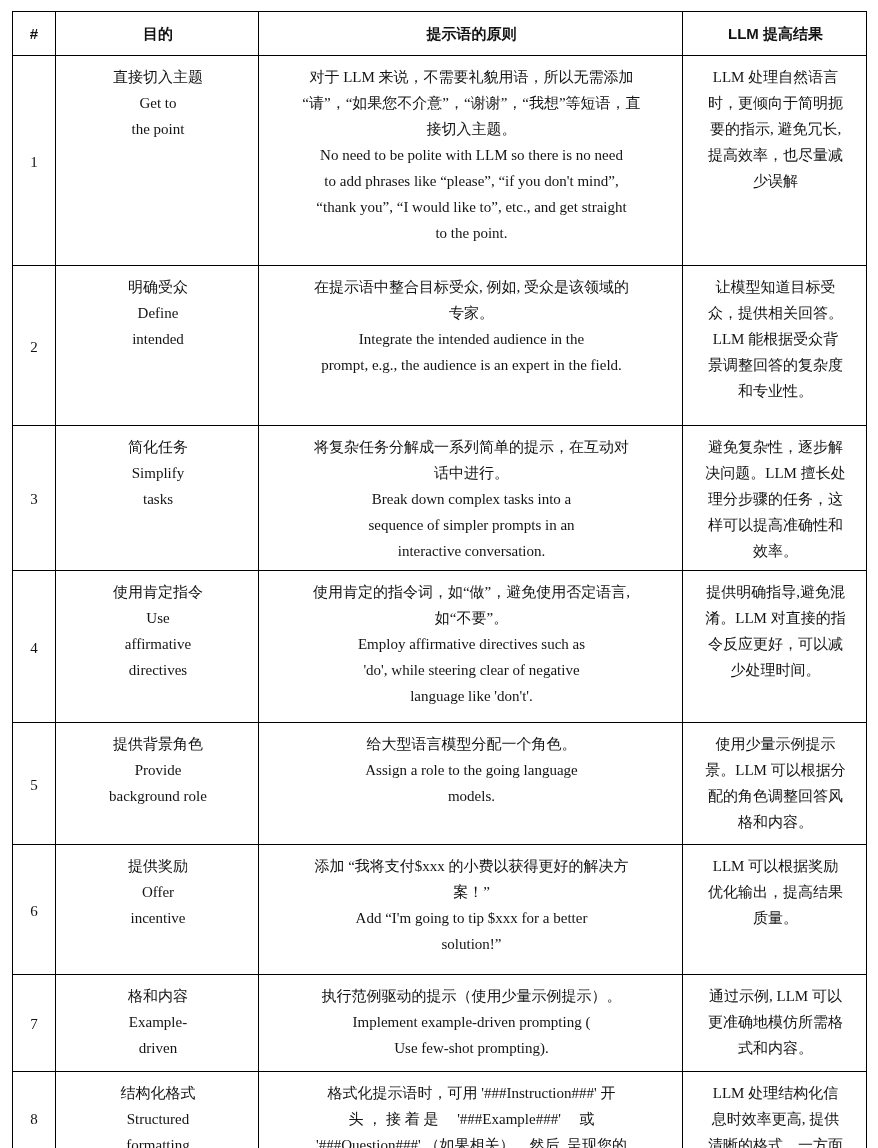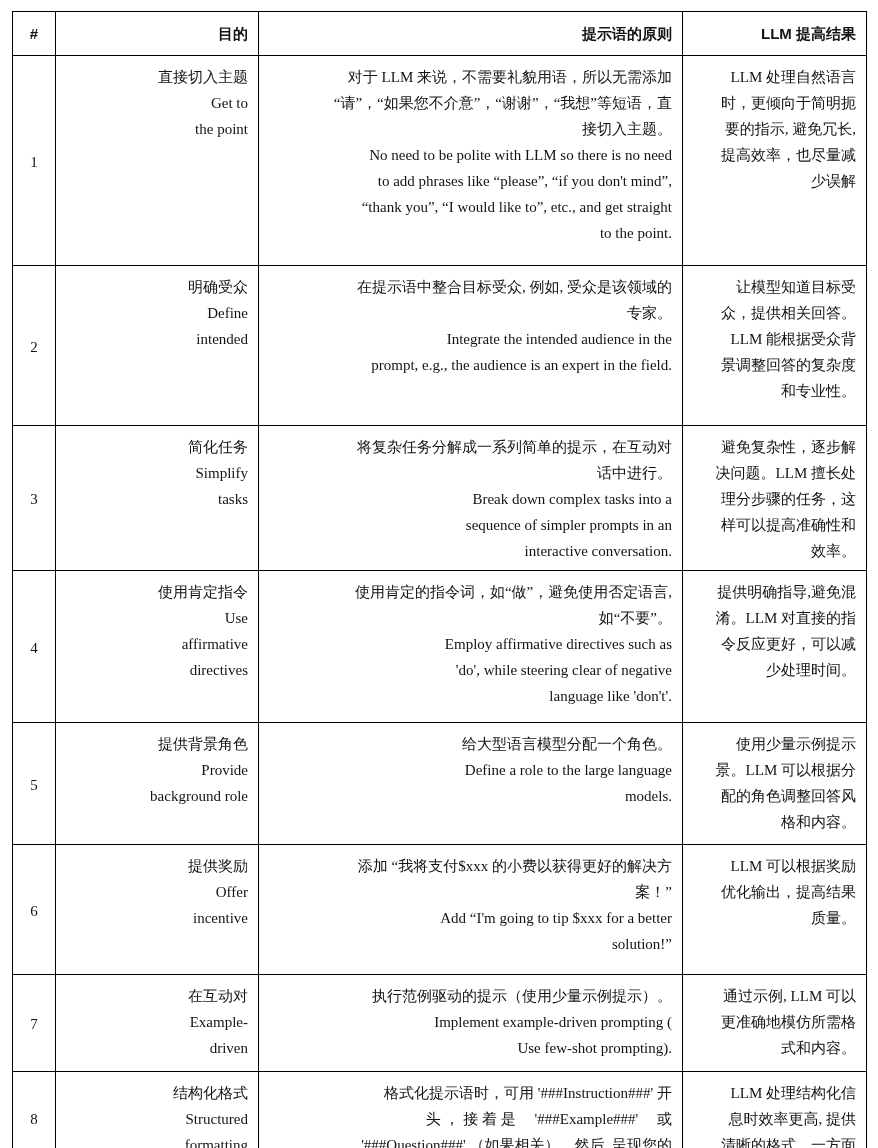--- a/index.html
+++ b/index.html
@@ -21,21 +21,21 @@
   }
   col.c-num { width: 43px; }
   col.c-purpose { width: 203px; }
   col.c-principle { width: 424px; }
   col.c-llm { width: 184px; }
 
   th, td {
     border: 1.5px solid #000000;
     font-size: 15px;
     line-height: 26px;
-    text-align: right;
+    text-align: center;
     padding: 8px 10px 6px 12px;
     overflow: hidden;
     box-sizing: border-box;
   }
   thead tr { height: 44px; }
   th {
     font-weight: bold;
     vertical-align: middle;
     white-space: normal;
     padding-top: 2px;
@@ -145,21 +145,21 @@
 淆。LLM 对直接的指
 令反应更好，可以减
 少处理时间。</td>
     </tr>
     <tr class="r5">
       <td class="cell-num">5</td>
       <td>提供背景角色
 Provide
 background role</td>
       <td>给大型语言模型分配一个角色。
-Define a role to the large language
+Assign a role to the going language
 models.</td>
       <td>使用少量示例提示
 景。LLM 可以根据分
 配的角色调整回答风
 格和内容。</td>
     </tr>
     <tr class="r6">
       <td class="cell-num">6</td>
       <td>提供奖励
 Offer
@@ -167,21 +167,21 @@
       <td>添加 “我将支付$xxx 的小费以获得更好的解决方
 案！”
 Add “I'm going to tip $xxx for a better
 solution!”</td>
       <td>LLM 可以根据奖励
 优化输出，提高结果
 质量。</td>
     </tr>
     <tr class="r7">
       <td class="cell-num">7</td>
-      <td>在互动对
+      <td>格和内容
 Example-
 driven</td>
       <td>执行范例驱动的提示（使用少量示例提示）。
 Implement example-driven prompting (
 Use few-shot prompting).</td>
       <td>通过示例, LLM 可以
 更准确地模仿所需格
 式和内容。</td>
     </tr>
     <tr class="r8">

